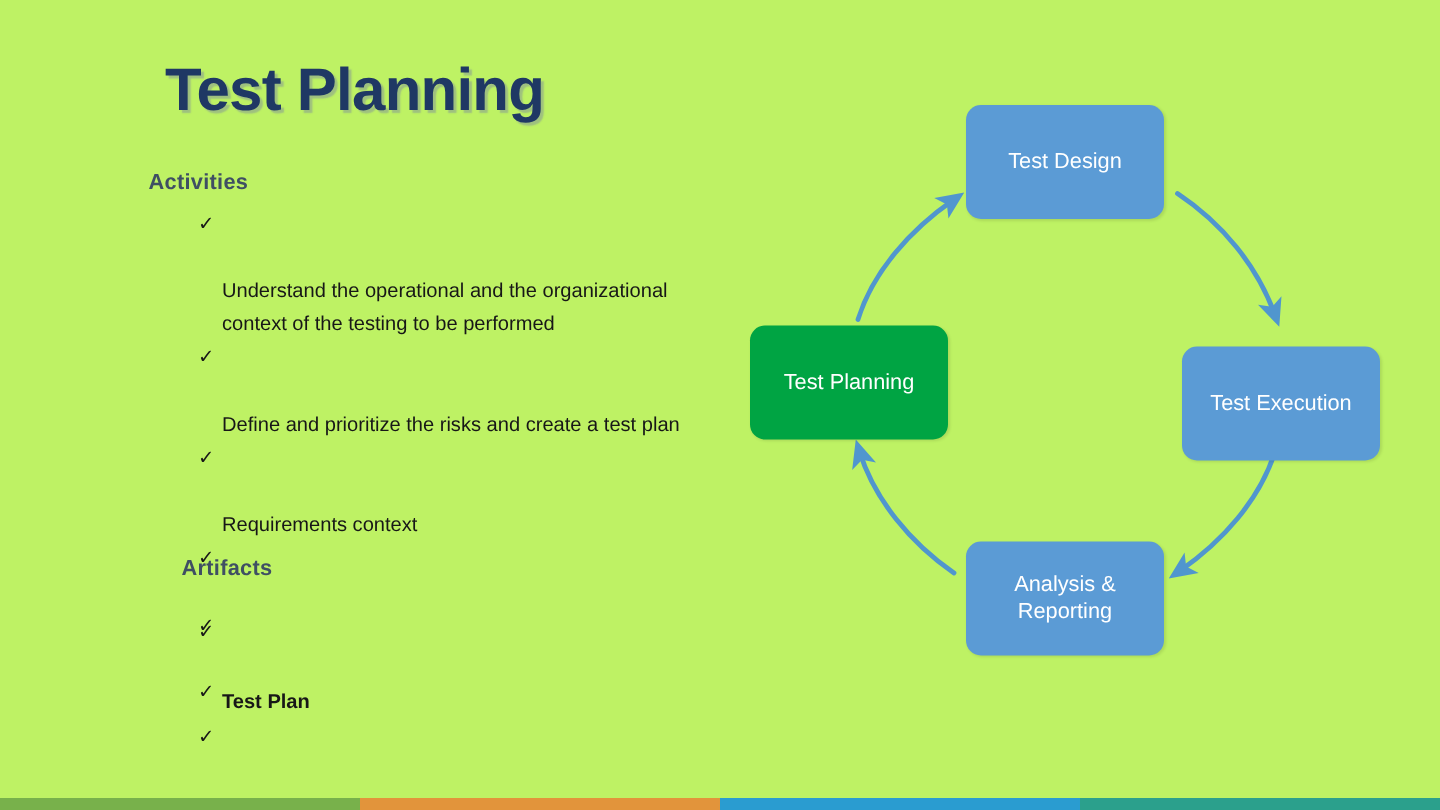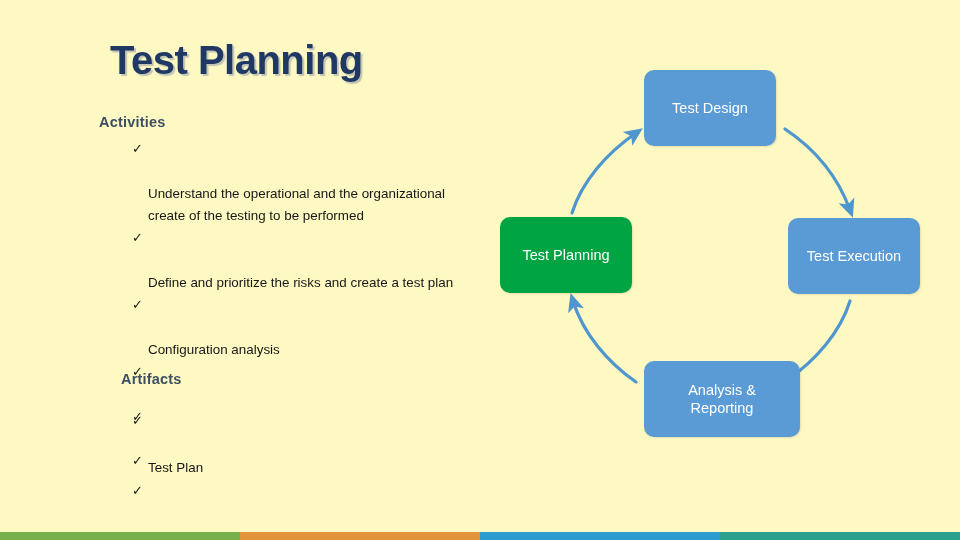--- a/index.html
+++ b/index.html
@@ -12,21 +12,21 @@
     height: 540px;
     position: relative;
     overflow: hidden;
     font-family: "Liberation Sans", sans-serif;
     -webkit-font-smoothing: antialiased;
   }
 
   .slide {
     position: absolute;
     inset: 0;
-    background: #fef9c3;
+    background: #bef264;
   }
 
   
   #page-title {
     position: absolute;
     left: 110px;
     top: 38px;
     font-size: 40px;
     font-weight: bold;
     color: #1F3864;
@@ -67,21 +67,21 @@
   #artifacts-list .bullet-item { line-height: 23.2px; }
 
   .check-icon {
     position: absolute;
     left: 0;
     top: 0;
     font-size: 13px;
     line-height: 22.3px;
     color: #171717;
   }
-  .bullet-item.bold-item > .bullet-text { font-weight: normal; }
+  .bullet-item.bold-item > .bullet-text { font-weight: bold; }
 
   
   #cycle-diagram {
     position: absolute;
     left: 490px;
     top: 55px;
     width: 450px;
     height: 400px;
   }
   .cycle-node {
@@ -94,25 +94,25 @@
     color: #ffffff;
     font-size: 14.5px;
     line-height: 18px;
     box-shadow: 1px 1px 2px rgba(0,0,0,0.10);
   }
   #node-test-design {
     left: 154px; top: 15px; width: 132px; height: 76px;
     background: #5B9BD5;
   }
   #node-test-execution {
-    left: 298px; top: 163px; width: 132px; height: 76px;
+    left: 298px; top: 176px; width: 132px; height: 76px;
     background: #5B9BD5;
   }
   #node-analysis-reporting {
-    left: 154px; top: 306px; width: 156px; height: 76px;
+    left: 154px; top: 306px; width: 132px; height: 76px;
     background: #5B9BD5;
   }
   #node-test-planning {
     left: 10px; top: 162px; width: 132px; height: 76px;
     background: #00A443;
   }
   .cycle-arrow-layer {
     position: absolute;
     left: 0; top: 0;
     width: 450px; height: 400px;
@@ -157,29 +157,29 @@
 
 <div class="slide">
 
   <div id="page-title">Test Planning</div>
 
   <div class="section-heading" id="activities-heading">Activities</div>
   <ul class="bullet-list" id="activities-list">
     <li class="bullet-item">
       <span class="check-icon">✓</span>
       <span class="bullet-text">Understand the operational and the organizational
-create of the testing to be performed</span>
+context of the testing to be performed</span>
     </li>
     <li class="bullet-item">
       <span class="check-icon">✓</span>
       <span class="bullet-text">Define and prioritize the risks and create a test plan</span>
     </li>
     <li class="bullet-item">
       <span class="check-icon">✓</span>
-      <span class="bullet-text">Configuration analysis</span>
+      <span class="bullet-text">Requirements context</span>
     </li>
     <li class="bullet-item">
       <span class="check-icon">✓</span>
     </li>
     <li class="bullet-item">
       <span class="check-icon">✓</span>
     </li>
     <li class="bullet-item">
       <span class="check-icon">✓</span>
       

